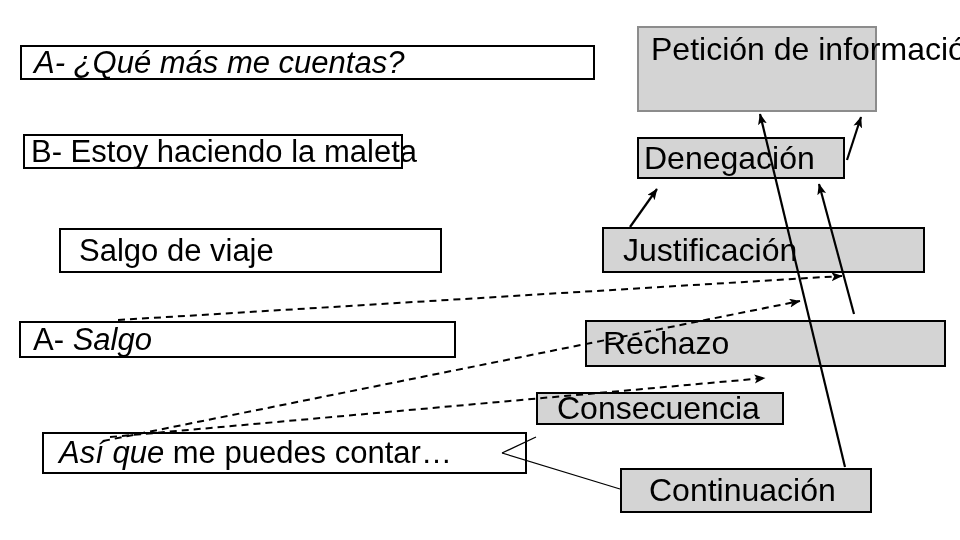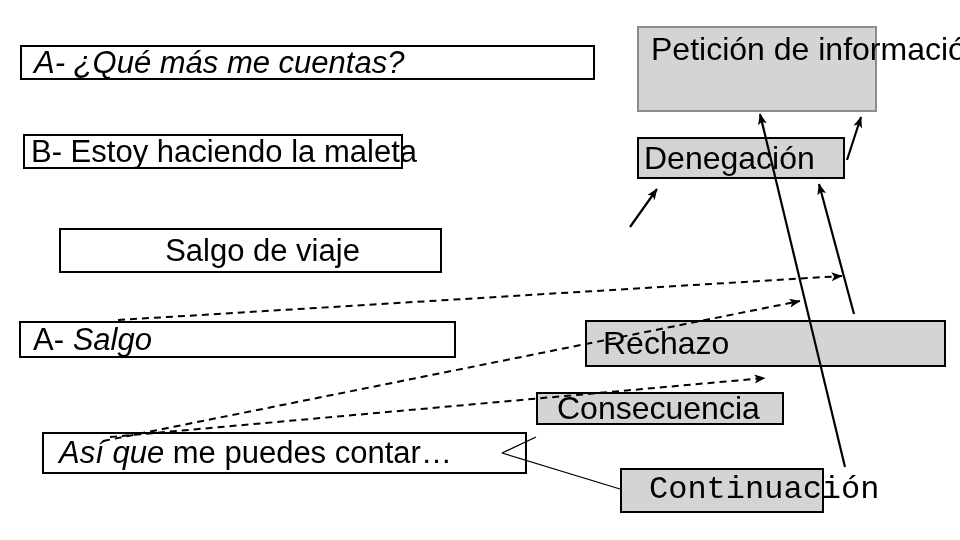--- a/index.html
+++ b/index.html
@@ -58,48 +58,51 @@
   <div class="box lbox" id="lb0" style="left: 20px; top: 45px; width: 575px; height: 35px; padding-left: 12px; font-style: italic;">
     <span>A- ¿Qué más me cuentas?</span>
       <span class="em"></span>
       <span></span>
   </div>
   <div class="box lbox" id="lb1" style="left: 23px; top: 134px; width: 380px; height: 35px; padding-left: 6px;">
     <span>B- Estoy haciendo la maleta</span>
       <span class="em"></span>
       <span></span>
   </div>
-  <div class="box lbox" id="lb2" style="left: 59px; top: 228px; width: 383px; height: 45px; padding-left: 24px; justify-content: center;">
+  <div class="box lbox" id="lb2" style="left: 59px; top: 228px; width: 383px; height: 45px; padding-left: 18px;">
     <span>Salgo de viaje</span>
       <span class="em"></span>
       <span></span>
   </div>
   <div class="box lbox" id="lb3" style="left: 19px; top: 321px; width: 437px; height: 37px; padding-left: 12px;">
     <span>A- </span>
       <span class="em">Salgo</span>
   </div>
   <div class="box lbox" id="lb4" style="left: 17px; top: 432px; width: 485px; height: 42px; padding-left: 15px; margin-left: 25px;">
     <span></span>
       <span class="em">Así que</span>
       <span> me puedes contar…</span>
   </div>
 
   <div class="box rbox gray-border" id="rb0" style="left: 637px; top: 26px; width: 240px; height: 86px; padding-left: 12px; align-items: flex-start;">
     <span class="wrap2">Petición de información</span>
   </div>
   <div class="box rbox" id="rb1" style="left: 637px; top: 137px; width: 208px; height: 42px; padding-left: 5px;">
     <span>Denegación</span>
   </div>
+  <div class="box rbox" id="rb2" style="left: 602px; top: 227px; width: 323px; height: 46px; padding-left: 19px;">
+    <span>Justificación</span>
+  </div>
   <div class="box rbox" id="rb3" style="left: 585px; top: 320px; width: 361px; height: 47px; padding-left: 16px;">
     <span>Rechazo</span>
   </div>
   <div class="box rbox" id="rb4" style="left: 536px; top: 392px; width: 248px; height: 33px; padding-left: 19px;">
     <span>Consecuencia</span>
   </div>
-  <div class="box rbox" id="rb5" style="left: 620px; top: 468px; width: 204px; height: 45px; padding-left: 27px; font-family: Liberation Mono, monospace;">
+  <div class="box rbox" id="rb5" style="left: 620px; top: 468px; width: 252px; height: 45px; padding-left: 27px;">
     <span>Continuación</span>
   </div>
 
   <svg class="overlay" width="960" height="540" viewBox="0 0 960 540">
     <defs>
       <marker id="ah" markerUnits="userSpaceOnUse" markerWidth="13" markerHeight="11" refX="10.5" refY="4.5" orient="auto">
         <path d="M0,0 L11,4.5 L0,9 L2.6,4.5 Z" fill="#000"></path>
       </marker>
     </defs>
     <g id="connector-group">

